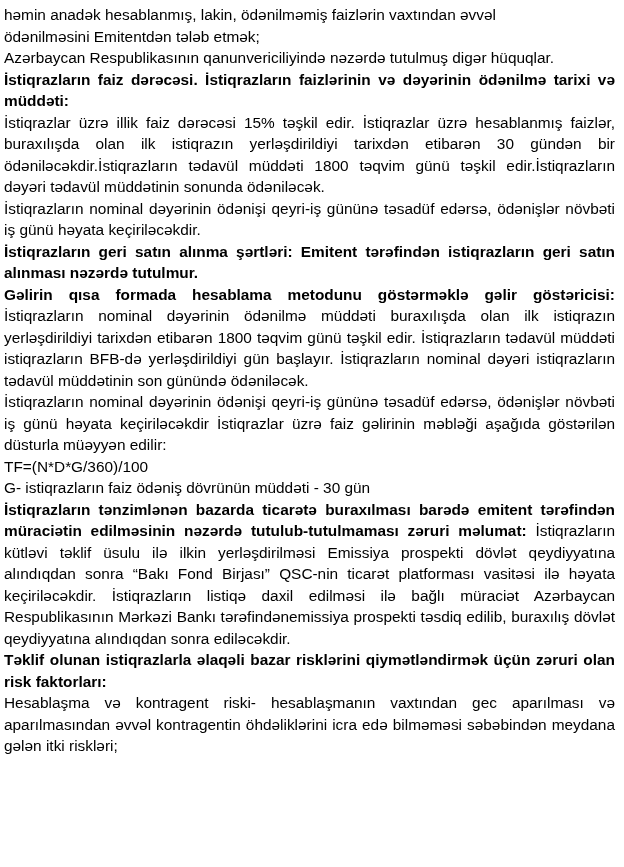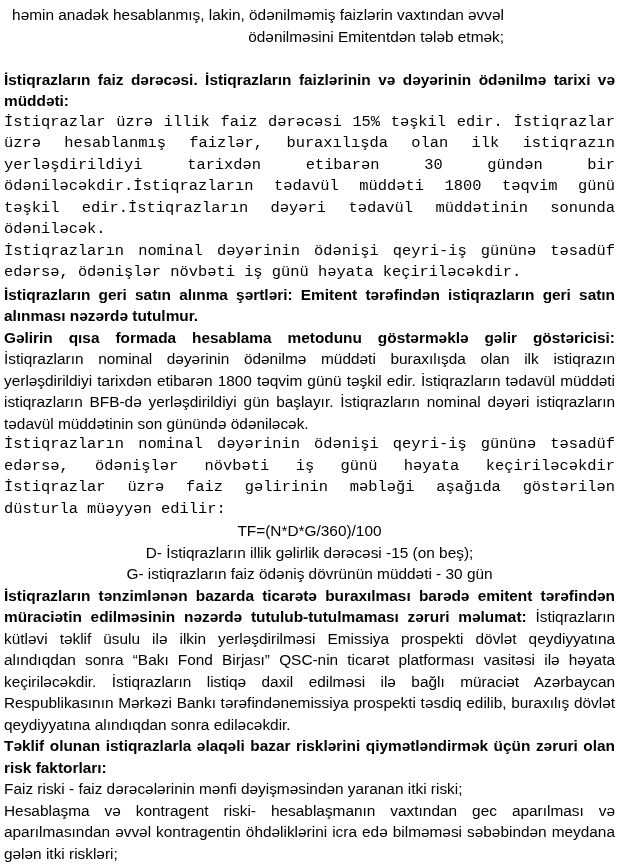--- a/index.html
+++ b/index.html
@@ -10,59 +10,57 @@
     background: #ffffff;
     color: #000000;
     overflow: hidden;
     padding: 4px 9px 0 4px;
     font-family: "Liberation Sans", sans-serif;
     font-size: 15.4px;
     line-height: 21.5px;
     font-stretch: normal;
   }
   .page p, .page div { margin: 0; padding: 0; }
-  .just { text-align: justify; font-family: Liberation Mono, monospace; }
-  .cont-para { padding-left: 13px; max-width: 500px; text-align: right; }
+  .just { text-align: justify; }
+  .cont-para { padding-left: 13px; max-width: 500px; text-align: left; }
   .bullet { padding-left: 29px; text-indent: -21px; text-align: justify; }
   .bullet .dash { display: inline-block; width: 21px; text-indent: 0; }
   .nitem { padding-left: 29px; text-indent: -25px; text-align: justify; }
   .nitem .num { display: inline-block; width: 25px; text-indent: 0; font-weight: bold; }
   .b { font-weight: bold; }
-  .formula-line { margin-left: 81px; text-align: center; }
+  .formula-line { margin-left: 81px; text-align: left; }
   .risk-heading { margin-left: 41px; margin-top: 24px; font-weight: bold; }
 </style>
 </head>
 <body>
 
 <div class="page">
 
   <p class="cont-para">həmin anadək hesablanmış, lakin, ödənilməmiş faizlərin vaxtından əvvəl ödənilməsini Emitentdən tələb etmək;</p>
 
-  <p class="bullet"><span class="dash">-</span></p>
+  <p class="bullet"><span class="dash">-</span><span>Azərbaycan Respublikasının qanunvericiliyində nəzərdə tutulmuş digər hüquqlar.</span></p>
 
   <p class="nitem"><span class="num">19.</span><span class="b">İstiqrazların faiz dərəcəsi. İstiqrazların faizlərinin və dəyərinin ödənilmə tarixi və müddəti:</span></p>
 
   <p class="just">İstiqrazlar üzrə illik faiz dərəcəsi 15% təşkil edir. İstiqrazlar üzrə hesablanmış faizlər, buraxılışda olan ilk istiqrazın yerləşdirildiyi tarixdən etibarən 30 gündən bir ödəniləcəkdir.İstiqrazların tədavül müddəti 1800 təqvim günü təşkil edir.İstiqrazların dəyəri tədavül müddətinin sonunda ödəniləcək.</p>
 
   <p class="just">İstiqrazların nominal dəyərinin ödənişi qeyri-iş gününə təsadüf edərsə, ödənişlər növbəti iş günü həyata keçiriləcəkdir.</p>
 
   <p class="nitem"><span class="num">20.</span><span class="b">İstiqrazların geri satın alınma şərtləri: Emitent tərəfindən istiqrazların geri satın alınması nəzərdə tutulmur.</span></p>
 
   <p class="nitem"><span class="num">21.</span><span class="b">Gəlirin qısa formada hesablama metodunu göstərməklə gəlir göstəricisi:</span>
     <span>İstiqrazların nominal dəyərinin ödənilmə müddəti buraxılışda olan ilk istiqrazın yerləşdirildiyi tarixdən etibarən 1800 təqvim günü təşkil edir. İstiqrazların tədavül müddəti istiqrazların BFB-də yerləşdirildiyi gün başlayır. İstiqrazların nominal dəyəri istiqrazların tədavül müddətinin son günündə ödəniləcək.</span></p>
 
   <p class="just">İstiqrazların nominal dəyərinin ödənişi qeyri-iş gününə təsadüf edərsə, ödənişlər növbəti iş günü həyata keçiriləcəkdir İstiqrazlar üzrə faiz gəlirinin məbləği aşağıda göstərilən düsturla müəyyən edilir:</p>
 
   <div class="formula-line">TF=(N*D*G/360)/100</div>
-  <div class="formula-line">D- İstiqrazların illik gəlirlik dərəcəsi -15 (on beş);</div>
   <div class="formula-line">G- istiqrazların faiz ödəniş dövrünün müddəti - 30 gün</div>
 
   <p class="nitem"><span class="num">22.</span><span class="b">İstiqrazların tənzimlənən bazarda ticarətə buraxılması barədə emitent tərəfindən müraciətin edilməsinin nəzərdə tutulub-tutulmaması zəruri məlumat:</span>
     <span>İstiqrazların kütləvi təklif üsulu ilə ilkin yerləşdirilməsi Emissiya prospekti dövlət qeydiyyatına alındıqdan sonra “Bakı Fond Birjası” QSC-nin ticarət platforması vasitəsi ilə həyata keçiriləcəkdir. İstiqrazların listiqə daxil edilməsi ilə bağlı müraciət Azərbaycan Respublikasının Mərkəzi Bankı tərəfindənemissiya prospekti təsdiq edilib, buraxılış dövlət qeydiyyatına alındıqdan sonra ediləcəkdir.</span></p>
 
 
   <p class="nitem"><span class="num">23.</span><span class="b">Təklif olunan istiqrazlarla əlaqəli bazar risklərini qiymətləndirmək üçün zəruri olan risk faktorları:</span></p>
 
-  <p class="bullet"><span class="dash">-</span><span>Faiz riski - faiz dərəcələrinin mənfi dəyişməsindən yaranan itki riski;</span></p>
 
   <p class="bullet"><span class="dash">-</span><span>Hesablaşma və kontragent riski- hesablaşmanın vaxtından gec aparılması və aparılmasından əvvəl kontragentin öhdəliklərini icra edə bilməməsi səbəbindən meydana gələn itki riskləri;</span></p>
 
 </div>
 
 </body></html>

